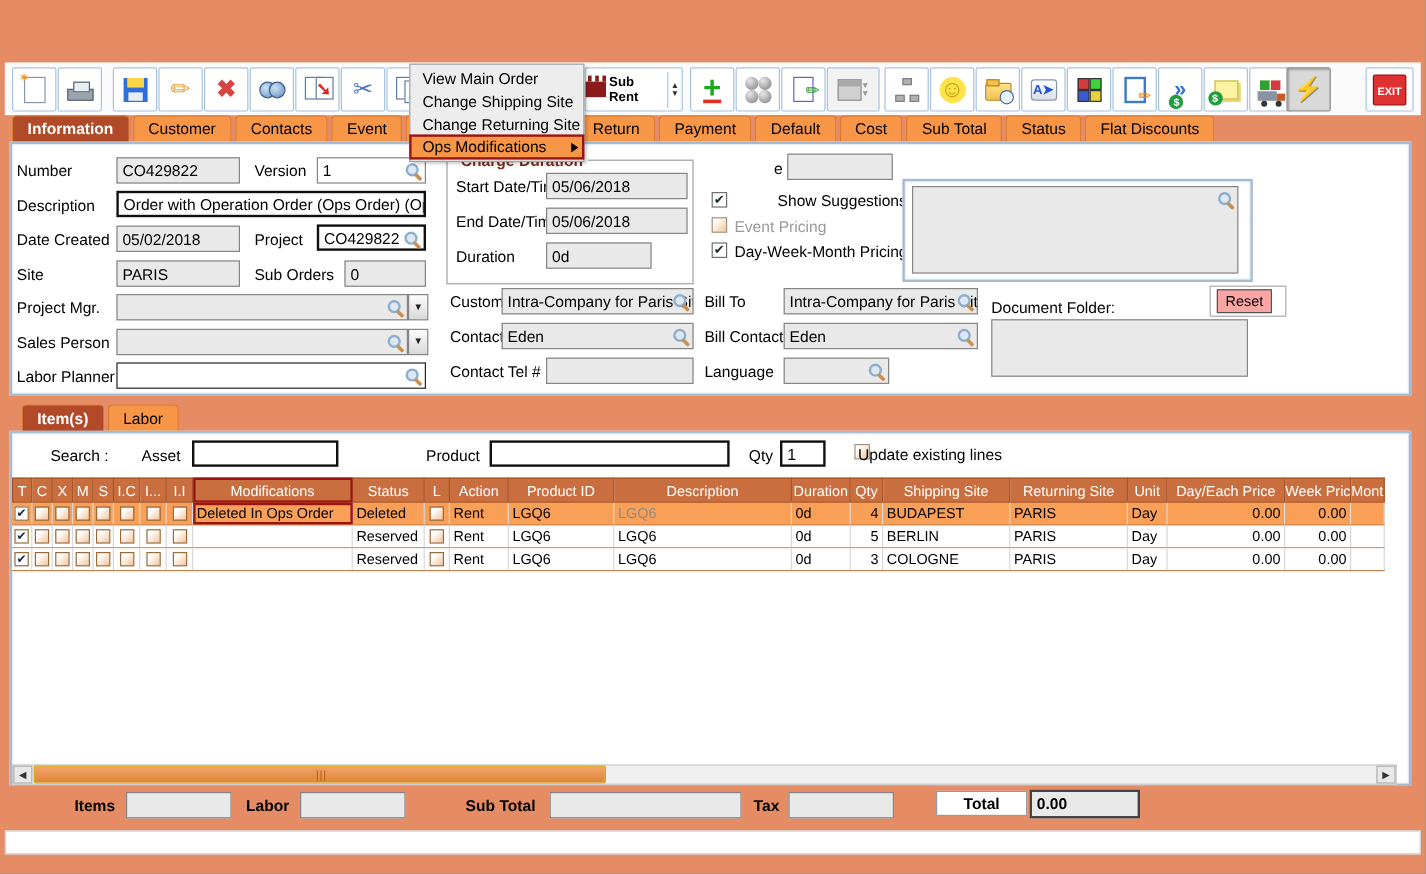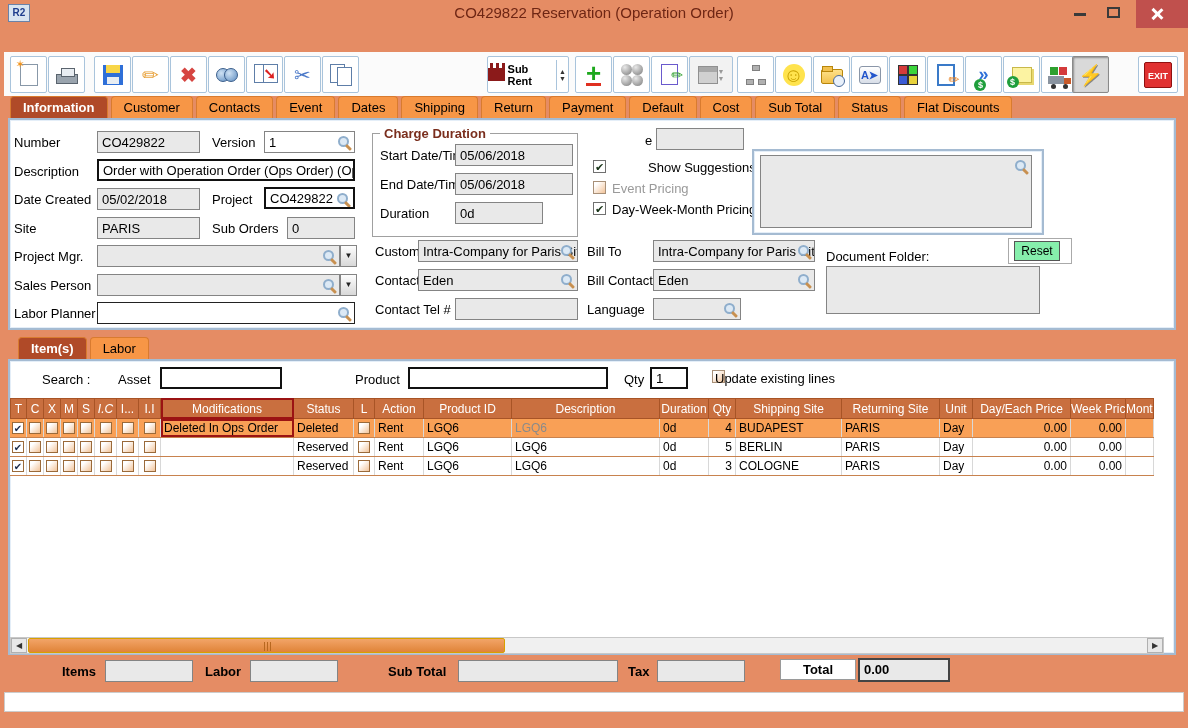--- a/index.html
+++ b/index.html
@@ -126,27 +126,20 @@
   .pitem { height:19px; line-height:19px; padding:0 10px; white-space:nowrap; position:relative; }
   .pitem.hl { background:#F79646; outline:2px solid #9B1313; outline-offset:-1px; }
   .parrow { position:absolute; right:4px; top:6px; width:0; height:0; border-left:6px solid #000; border-top:4px solid transparent; border-bottom:4px solid transparent; }
   .pshort { position:absolute; right:8px; color:#333; }
 </style>
 </head>
 <body>
 
 <div class="window">
 
-  <div class="titlebar">
-    <div class="appicon">R2</div>
-    <div class="wintitle">CO429822 Reservation (Operation Order)</div>
-    <div class="winbtn-min"></div>
-    <div class="winbtn-max"></div>
-    <div class="winbtn-close"></div>
-  </div>
 
 
   <div class="toolbar"></div>
   <div class="tbtn" style="left:10px">
       <span class="ic-page"></span>
     </div>
   <div class="tbtn" style="left:48px">
       <span class="ic-print"></span>
     </div>
   <div class="tbtn" style="left:94px">
@@ -381,21 +374,21 @@
     </div>
 
   <div class="panel" style="left:752px;top:149px;width:292px;height:86px"></div>
   <div class="fld" style="left:760px;top:155px;width:272px;height:73px;align-items:flex-start">
       <span></span>
       <span class="mag"></span>
     </div>
 
   <span class="lbl" style="left:826px;top:249px">Document Folder:</span>
   <div class="abs" style="left:1008px;top:238px;width:64px;height:26px;border:1px solid #AAA"></div>
-  <button class="abs" style="left:1014px;top:241px;width:46px;height:20px;background:#86efac;border:1px solid #555;font-size:12px">Reset</button>
+  <button class="abs" style="left:1014px;top:241px;width:46px;height:20px;background:#fca5a5;border:1px solid #555;font-size:12px">Reset</button>
   <div class="fld" style="left:826px;top:266px;width:214px;height:48px;align-items:flex-start">
       <span></span>
     </div>
 
   <div class="tab2row" style="left:18px;top:337px">
     <span class="tab sel">Item(s)</span>
     <span class="tab">Labor</span>
   </div>
 
   <div class="panel" style="left:8px;top:359px;width:1168px;height:296px"></div>
@@ -409,21 +402,21 @@
   <input class="fld hard abs" style="left: 650px; top: 367px; width: 38px;" value="1">
   <span class="chk off3d" style="left:712px;top:370px"></span>
   <span class="chklbl" style="left:715px;top:371px">Update existing lines</span>
 
   <div class="tblhead">
       <div class="th" style="width: 17px;">T</div>
       <div class="th" style="width: 17px;">C</div>
       <div class="th" style="width: 17px;">X</div>
       <div class="th" style="width: 17px;">M</div>
       <div class="th" style="width: 17px;">S</div>
-      <div class="th" style="width: 22px; font-style: italic;">I.C</div>
+      <div class="th" style="width: 22px;">I.C</div>
       <div class="th" style="width: 22px;">I...</div>
       <div class="th" style="width: 22px;">I.I</div>
       <div class="th hl" style="width: 133px;">Modifications</div>
       <div class="th" style="width: 60px;">Status</div>
       <div class="th" style="width: 21px;">L</div>
       <div class="th" style="width: 49px;">Action</div>
       <div class="th" style="width: 88px;">Product ID</div>
       <div class="th" style="width: 148px;">Description</div>
       <div class="th" style="width: 49px;">Duration</div>
       <div class="th" style="width: 27px;">Qty</div>
@@ -575,15 +568,21 @@
   <div class="totfld" style="left:250px;top:660px;width:88px"><span></span></div>
   <span class="totlbl" style="left:388px;top:664px">Sub Total</span>
   <div class="totfld" style="left:458px;top:660px;width:160px"><span></span></div>
   <span class="totlbl" style="left:628px;top:664px">Tax</span>
   <div class="totfld" style="left:657px;top:660px;width:88px"><span></span></div>
   <div class="totalbox" style="left:780px;top:659px;width:76px"><span>Total</span></div>
   <div class="totfld" style="left:858px;top:658px;width:92px;height:24px;border:2px solid #444;font-weight:bold"><span>0.00</span></div>
 
   <div class="statusbar"></div>
 
+  <div class="popup" style="left:341px;top:53px;width:146px;padding:2px 0">
+    <div class="pitem">View Main Order</div>
+    <div class="pitem">Change Shipping Site</div>
+    <div class="pitem">Change Returning Site</div>
+    <div class="pitem hl"><span>Ops Modifications</span><span class="parrow"></span></div>
+  </div>
 
 
 </div>
 
 </body></html>

